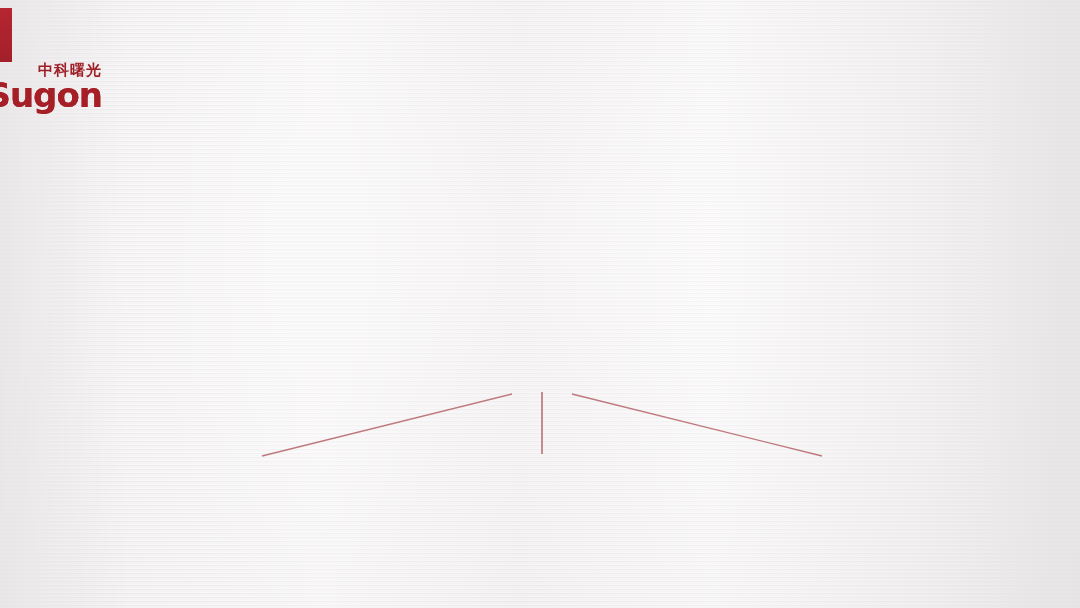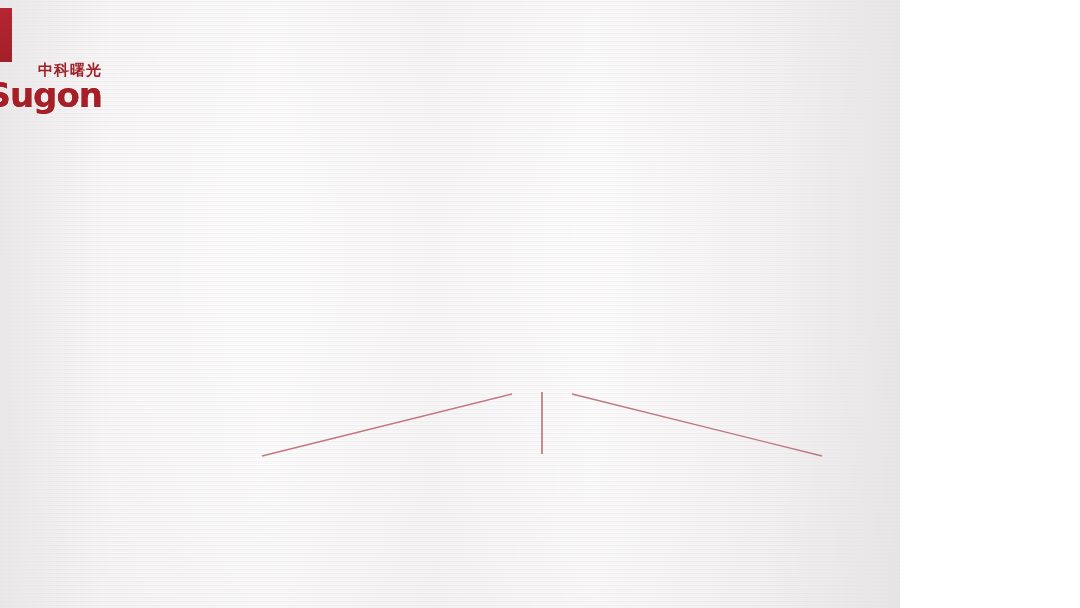--- a/index.html
+++ b/index.html
@@ -3,21 +3,21 @@
 <meta charset="utf-8">
 <style>
   html, body {
     margin: 0; padding: 0;
     width: 1080px; height: 608px;
     overflow: hidden;
     font-family: "Liberation Sans", "DejaVu Sans", sans-serif;
   }
   #slide {
     position: relative;
-    width: 900px; height: 608px;
+    width: 1080px; height: 608px;
     background:
       repeating-linear-gradient(to bottom,
         rgba(255,255,255,0.55) 0px,
         rgba(255,255,255,0.55) 1px,
         rgba(226,222,224,0.35) 1px,
         rgba(226,222,224,0.35) 2px,
         rgba(248,246,247,0.45) 2px,
         rgba(248,246,247,0.45) 4px),
       radial-gradient(ellipse 900px 520px at 52% 42%, #fbfafb 0%, #f3f1f2 55%, #eae7e9 100%);
     overflow: hidden;

